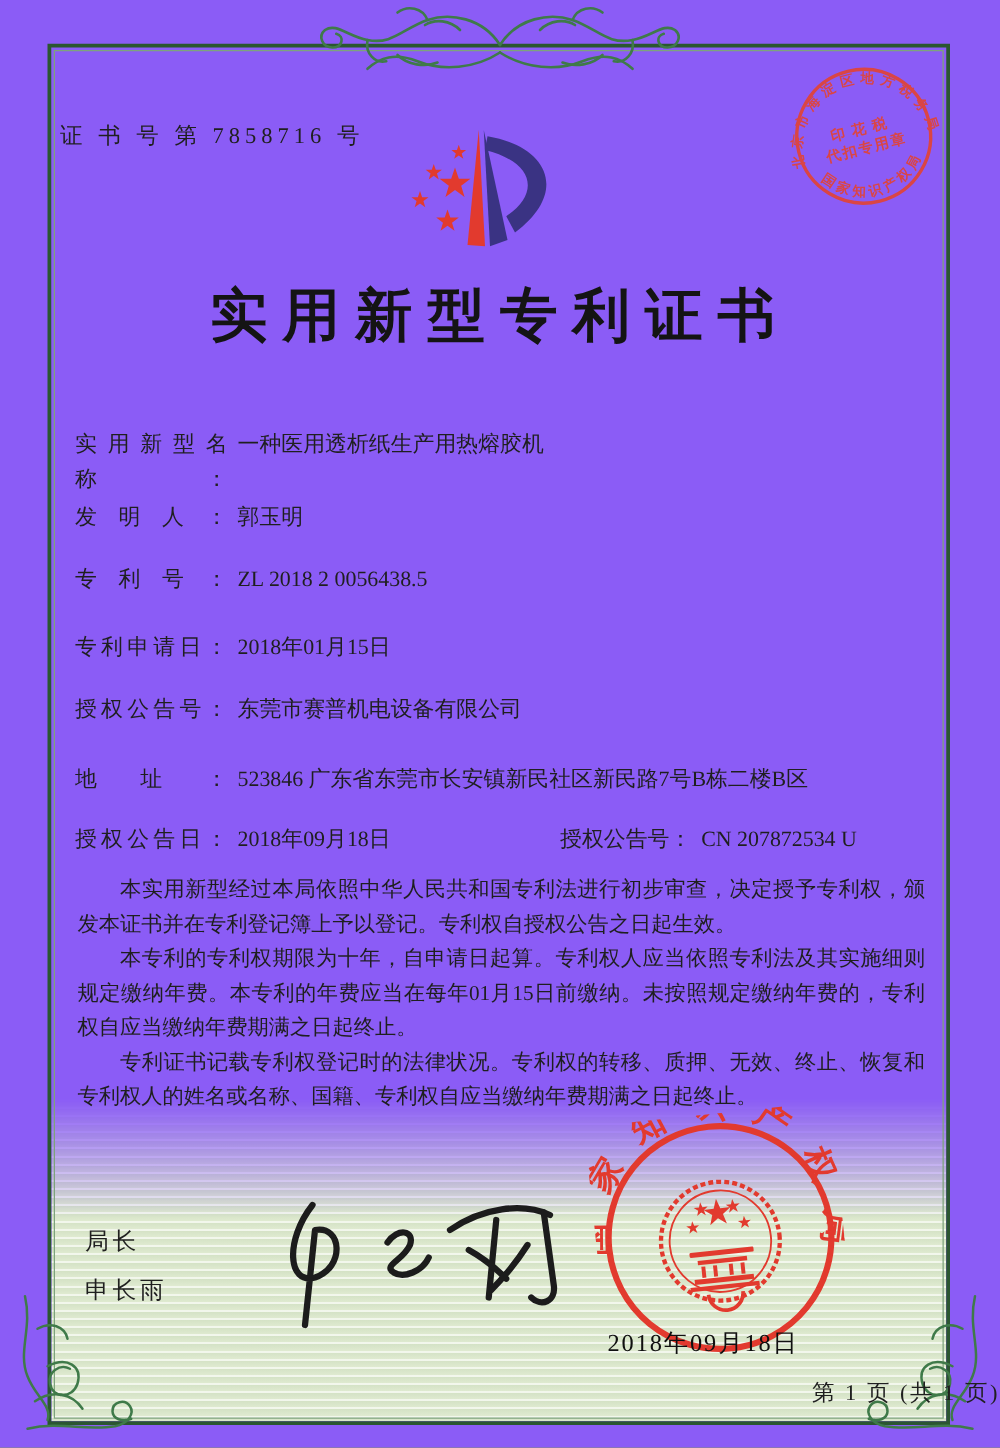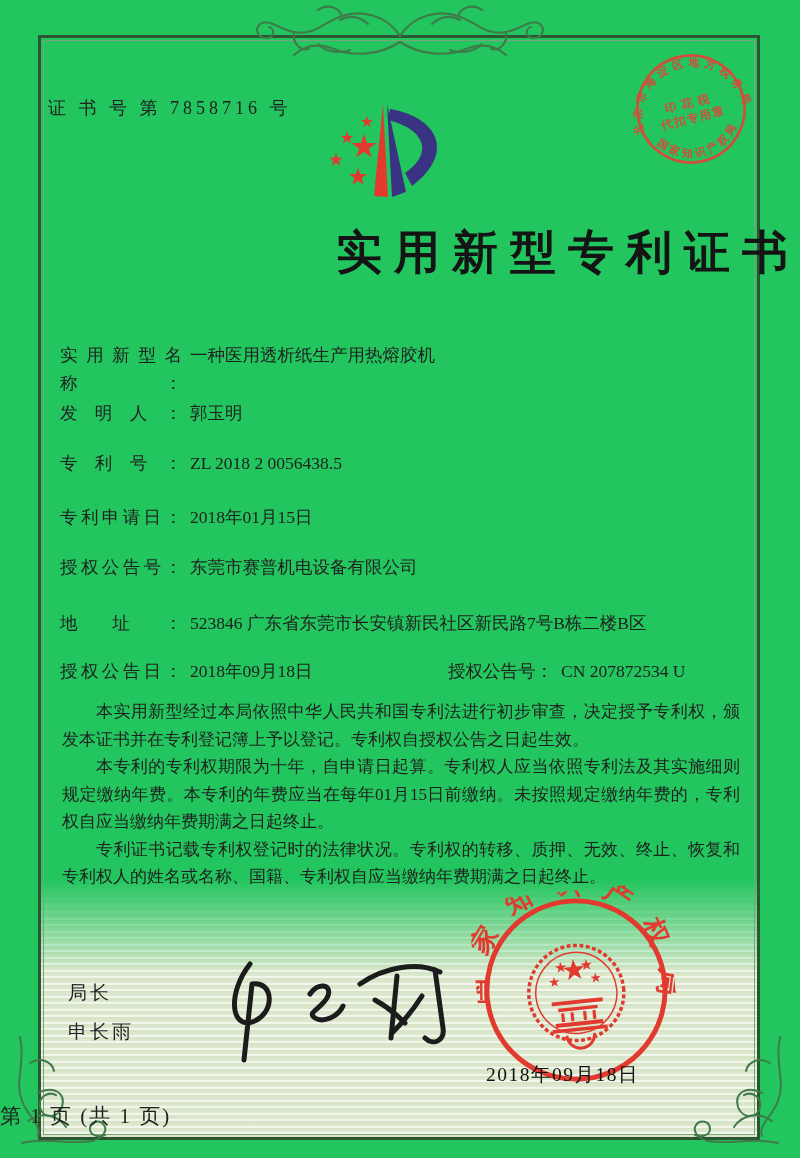--- a/index.html
+++ b/index.html
@@ -1,56 +1,56 @@
 <!DOCTYPE html>
 <html><head>
 <meta charset="utf-8">
 <style>
   html,body{margin:0;padding:0;background:#888;}
   .page{
     position:relative;width:800px;height:1158px;margin:0 auto;
-    background:#22c55e;overflow:hidden;
+    background:#8b5cf6;overflow:hidden;
     font-family:"Liberation Serif","DejaVu Serif",serif;color:#1f1f1f;
   }
   
   .guilloche{
     position:absolute;left:41px;right:43px;bottom:21px;height:258px;z-index:0;
     background-color:#dfead0;
     background-image:repeating-linear-gradient(to bottom,
       rgba(255,255,255,.60) 0px, rgba(255,255,255,.60) 1.6px,
       rgba(120,160,110,.10) 1.6px, rgba(0,0,0,0) 6.5px);
     -webkit-mask-image:linear-gradient(to bottom, rgba(0,0,0,0) 0, #000 95px);
     mask-image:linear-gradient(to bottom, rgba(0,0,0,0) 0, #000 95px);
   }
   .frame{position:absolute;left:38px;top:35px;right:40px;bottom:18px;border:3px solid #2b5631;z-index:1;}
   .frame::after{content:"";position:absolute;inset:2px;border:1px solid #7da37c;}
   .ornament{position:absolute;z-index:2;}
   .cert-no{position:absolute;left:48px;top:96px;font-size:18px;letter-spacing:4px;z-index:3;}
   .logo{position:absolute;left:308px;top:97px;z-index:3;}
   .title{
-    position:absolute;left:0;right:0;top:222px;text-align:right;z-index:3;
+    position:absolute;left:0;right:0;top:222px;text-align:center;z-index:3;
     font-size:46px;font-weight:bold;letter-spacing:12px;color:#141414;
   }
   .fields{position:absolute;left:60px;right:60px;top:0;z-index:3;font-size:17.5px;}
   .field-row{position:absolute;left:0;width:680px;line-height:1.62;}
   .flabel{display:inline-block;width:122px;text-align:justify;text-align-last:justify;vertical-align:top;}
   .flabel-b{display:inline-block;vertical-align:top;}
   .fval{margin-left:8px;vertical-align:top;}
   .addr-val{display:inline-block;width:472px;}
   .pair-b{position:absolute;left:388px;top:0;white-space:nowrap;text-align:right;}
   .body-text{position:absolute;left:62px;right:60px;top:698px;z-index:3;
     font-size:17px;line-height:27.5px;text-align:justify;}
   .body-text p{margin:0;text-indent:2em;}
   .signoff-title{position:absolute;left:68px;top:980px;font-size:19px;letter-spacing:3px;z-index:3;}
   .signoff-name{position:absolute;left:68px;top:1019px;font-size:19px;letter-spacing:3px;z-index:3;}
   .signature{position:absolute;left:192px;top:942px;z-index:3;}
   .seal{position:absolute;left:477px;top:891px;z-index:4;transform:rotate(-6deg);}
   .seal-date{position:absolute;left:486px;top:1061px;z-index:5;font-size:19.5px;letter-spacing:1.5px;color:#101010;}
   .tax-stamp{position:absolute;left:629px;top:47px;z-index:4;transform:rotate(-14deg);opacity:.93;}
-  .footer{position:absolute;left:0;right:0;top:1102px;text-align:left;font-size:21px;letter-spacing:2px;z-index:3;}
+  .footer{position:absolute;left:0;right:0;top:1102px;text-align:right;font-size:18px;letter-spacing:2px;z-index:3;}
   svg text{font-family:"Liberation Serif","DejaVu Serif",serif;}
 </style>
 </head>
 <body>
 
 <div class="page">
 
   <div class="guilloche"></div>
   <div class="frame"></div>
 

